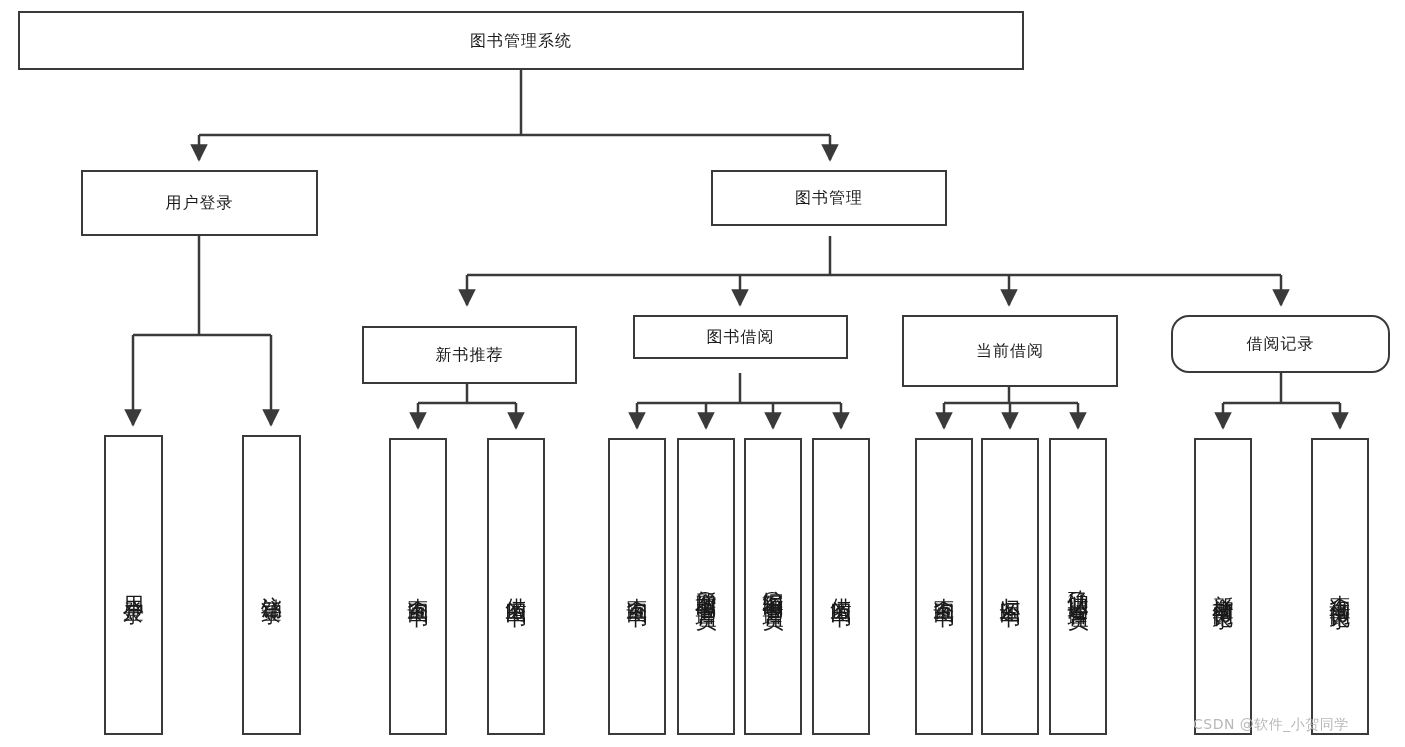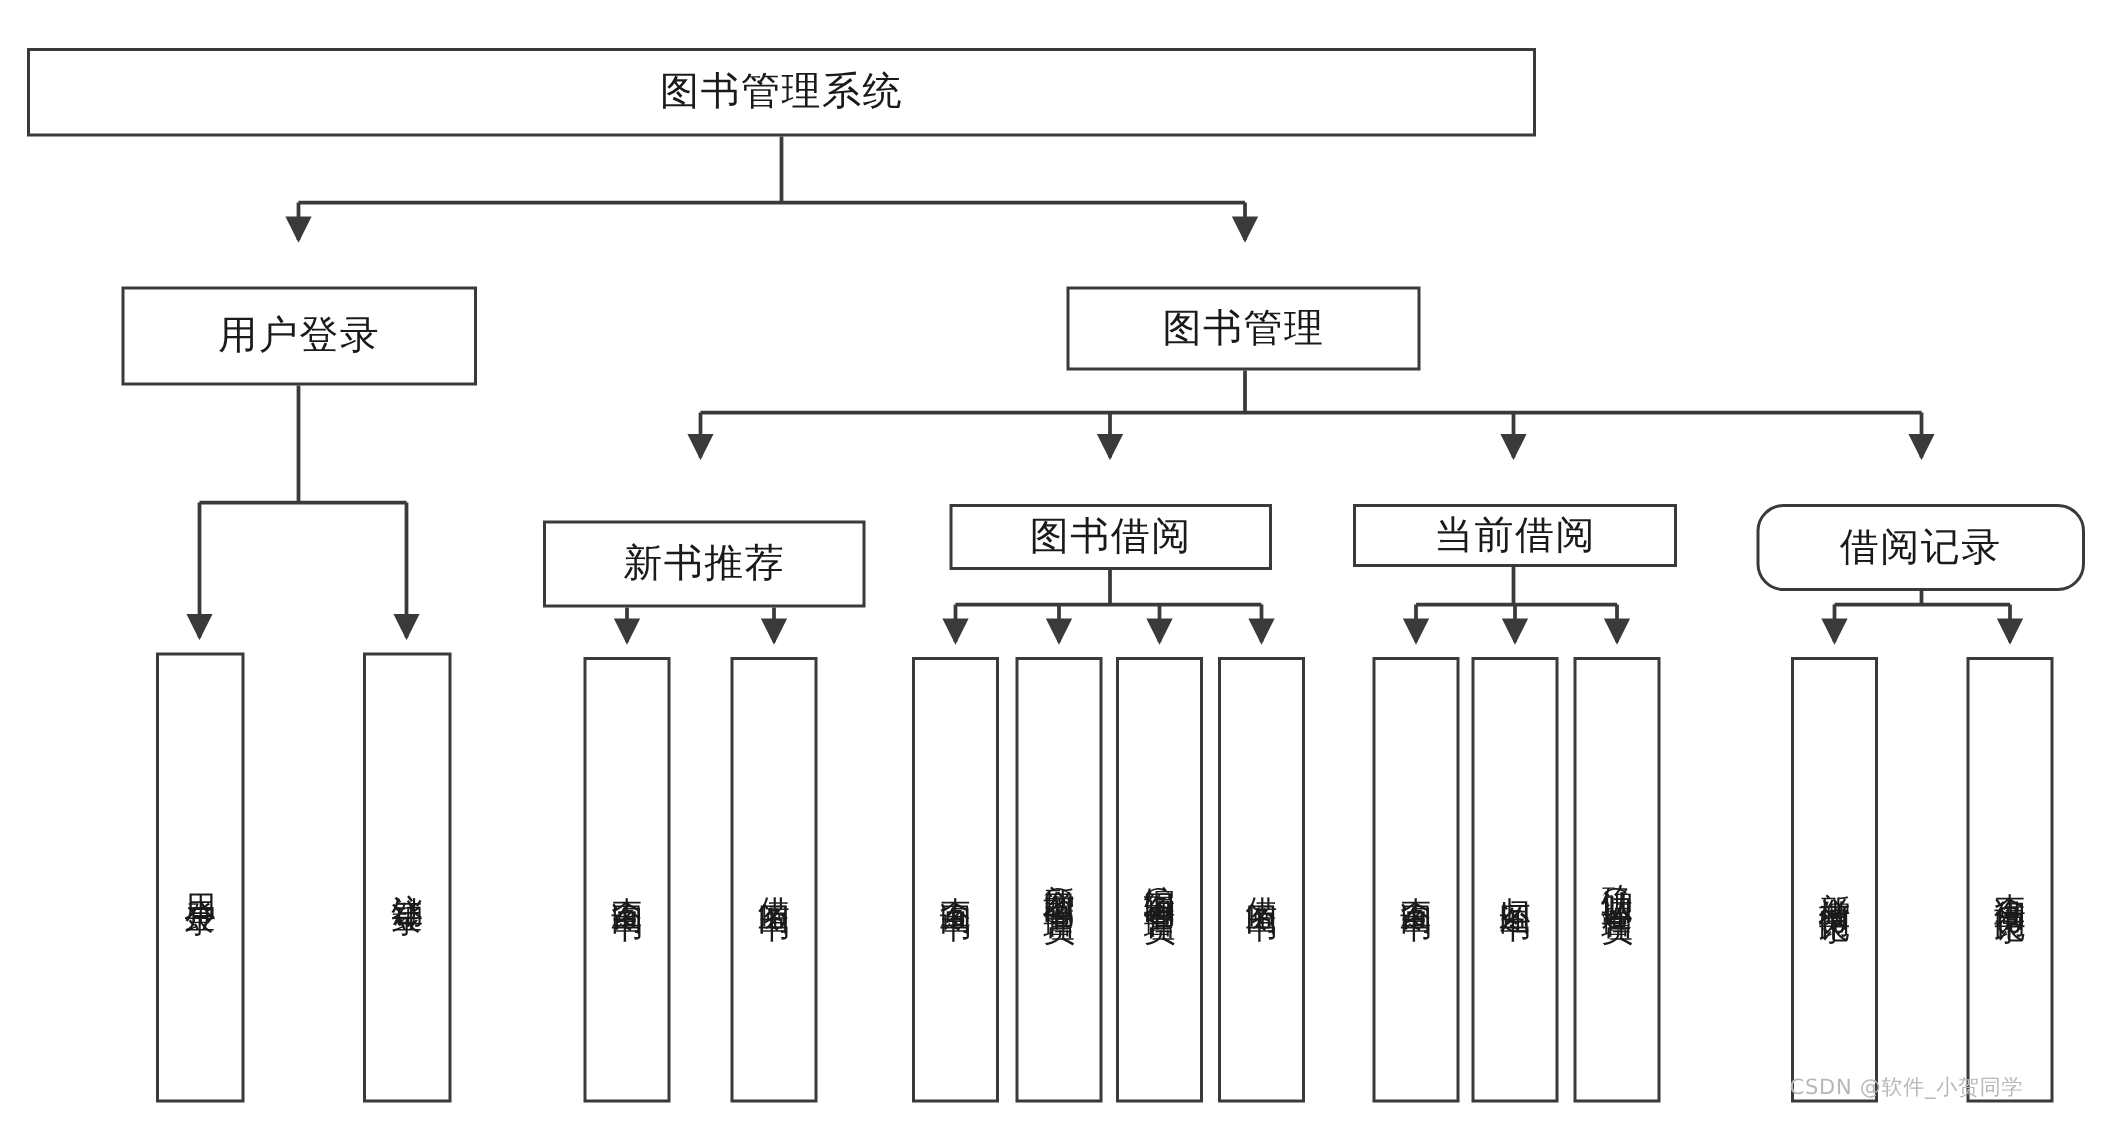--- a/index.html
+++ b/index.html
@@ -29,25 +29,24 @@
     position: absolute;
     box-sizing: border-box;
     border: 2.5px solid #3a3a3a;
     background: #ffffff;
     display: flex;
     align-items: center;
     justify-content: center;
     color: #1a1a1a;
   }
   .node-h {
-    font-size: 26px;
+    font-size: 16px;
     letter-spacing: 1px;
     line-height: 1.1;
     white-space: nowrap;
-    margin-top: 21px;
   }
   .node-root .node-label,
   .node-l1 .node-label,
   .node-l2 .node-label {
     display: block;
   }
   .node-leaf {
     align-items: center;
     justify-content: center;
   }
@@ -134,21 +133,21 @@
   <div class="node node-h node-l1" style="left:711px; top:170px; width:236px; height:56px;">
     <span class="node-label">图书管理</span>
   </div>
 
   <div class="node node-h node-l2" style="left:362px; top:326px; width:215px; height:58px;">
     <span class="node-label">新书推荐</span>
   </div>
   <div class="node node-h node-l2" style="left:633px; top:315px; width:215px; height:44px;">
     <span class="node-label">图书借阅</span>
   </div>
-  <div class="node node-h node-l2" style="left:902px; top:315px; width:216px; height:42px;">
+  <div class="node node-h node-l2" style="left:902px; top:315px; width:216px; height:72px;">
     <span class="node-label">当前借阅</span>
   </div>
   <div class="node node-h node-l2" style="left:1171px; top:315px; width:219px; height:58px;border-radius:18px;">
     <span class="node-label">借阅记录</span>
   </div>
 
   <div class="node node-leaf" style="left:104px; top:435px; width:59px; height:300px;">
     <span class="node-label">用户登录</span>
   </div>
   <div class="node node-leaf" style="left:242px; top:435px; width:59px; height:300px;">

